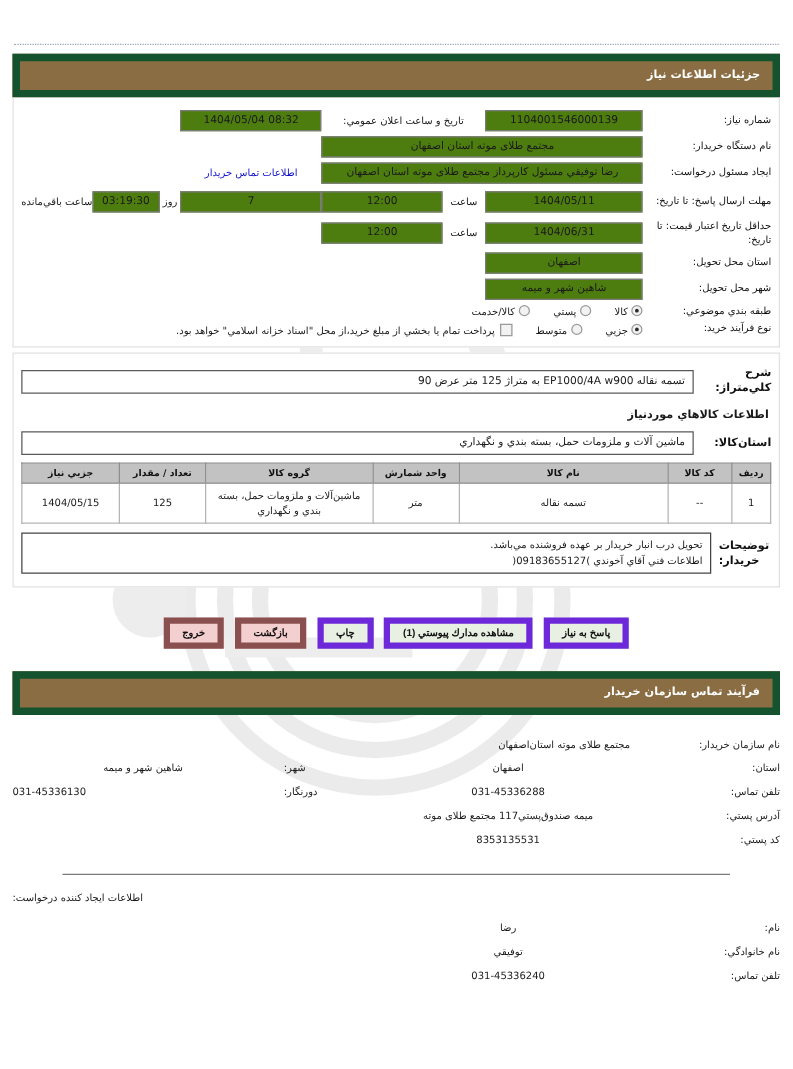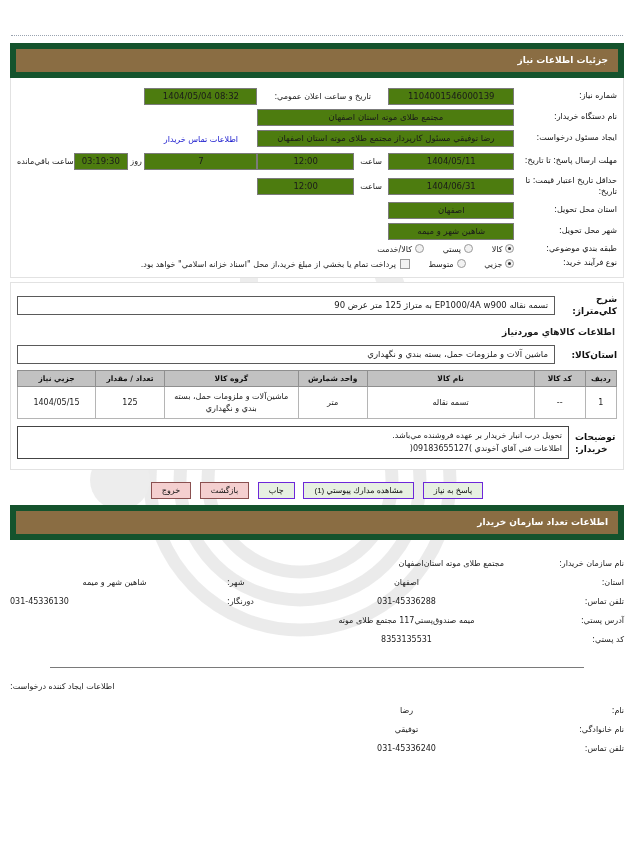--- a/index.html
+++ b/index.html
@@ -191,26 +191,27 @@
   
   .btn-row {
     text-align: center;
     padding: 12px 0 6px 0;
     direction: rtl;
   }
   .btn {
     display: inline-block;
     font-size: 8px;
     padding: 3px 10px;
-    margin: 0 3px;
-    border: 1px solid #6d28d9;
+    margin: 12px 3px;
+    border: 5px solid #6d28d9;
     background: #e7f0e2;
     color: #111;
     cursor: pointer;
     white-space: nowrap;
+    font-weight: bold;
   }
   .btn.danger {
     background: #f4cfcf;
     border-color: #8a5050;
   }
 
   
   .contact-block { padding: 14px 0 4px 0; }
   table.kv { width: 100%; border-collapse: collapse; font-size: 8px; }
   table.kv td { padding: 5px 0; vertical-align: top; }
@@ -457,21 +458,21 @@
   </div>
 
   <div class="btn-row">
     <button class="btn">پاسخ به نياز</button>
     <button class="btn">مشاهده مدارك پيوستي (1)</button>
     <button class="btn">چاپ</button>
     <button class="btn danger">بازگشت</button>
     <button class="btn danger">خروج</button>
   </div>
 
-  <div class="section-head">اطلاعات تعداد سازمان خريدار</div>
+  <div class="section-head">فرآيند تماس سازمان خريدار</div>
 
   <div class="contact-block">
     <table class="kv">
       <tbody>
           <tr>
         <td class="kv-label">نام سازمان خريدار:</td>
         <td class="kv-value" style="text-align:right">مجتمع طلای موته استان‌اصفهان</td>
         <td colspan="2"></td>
       </tr>
       <tr>

